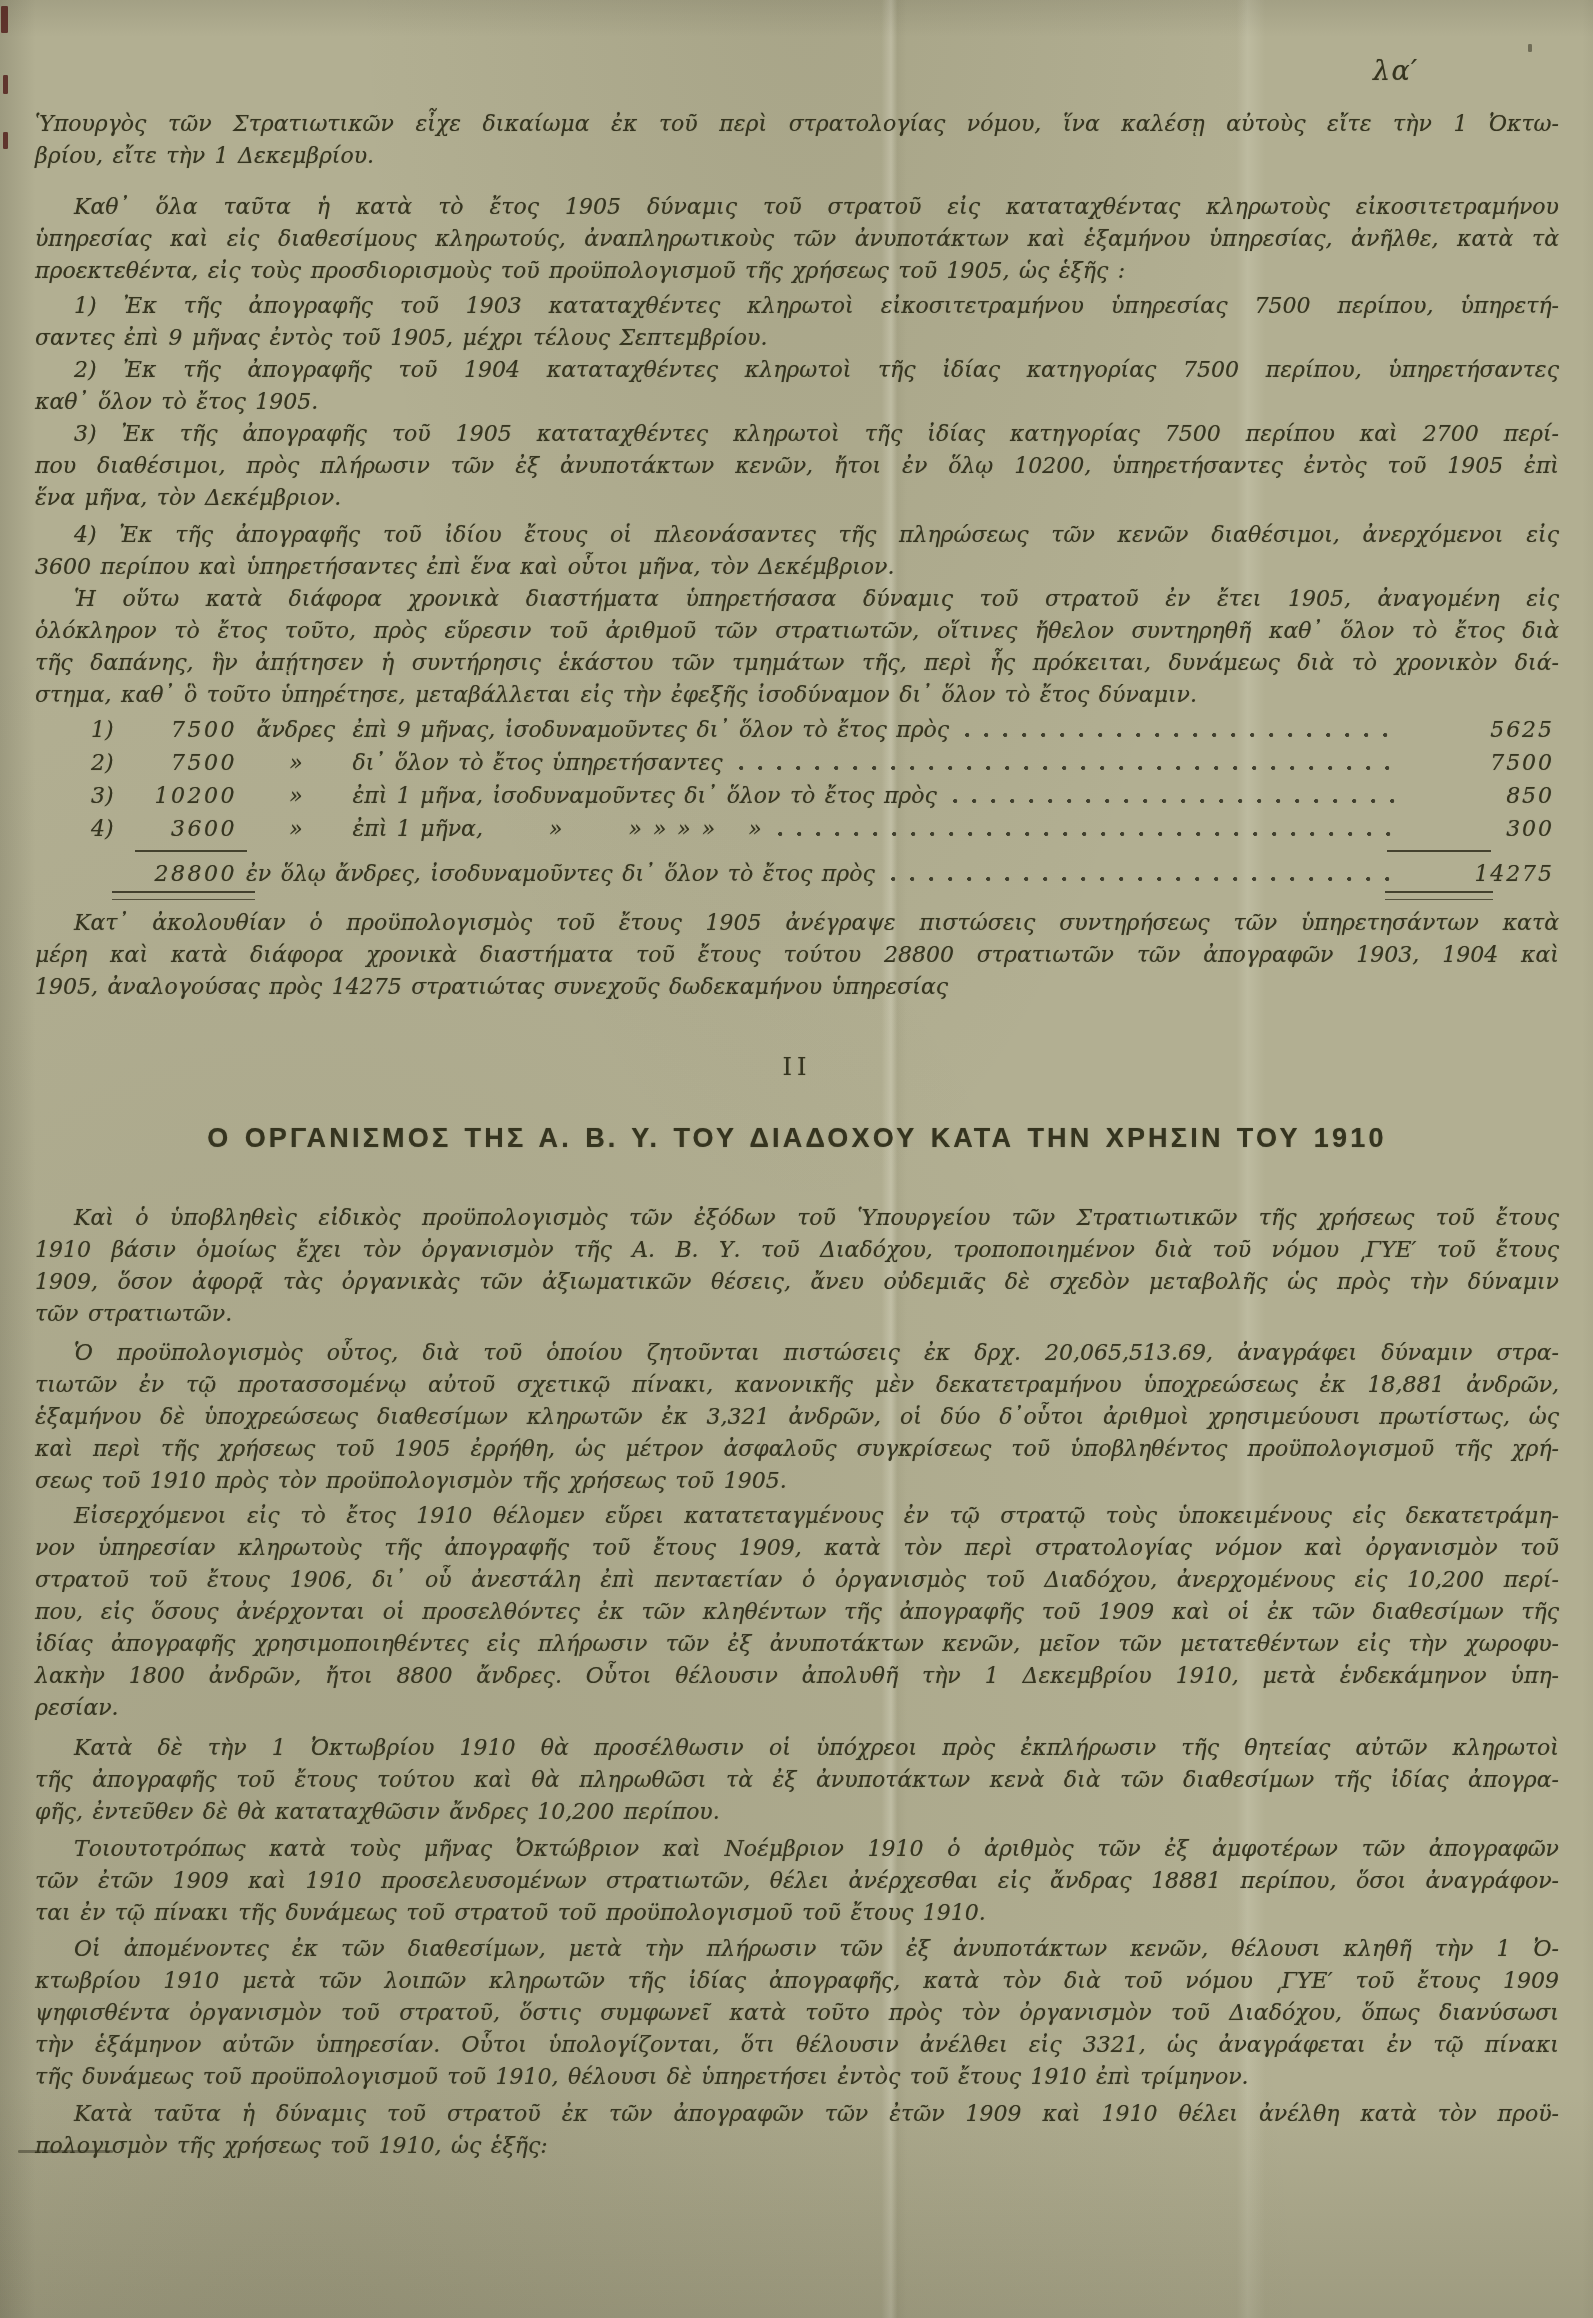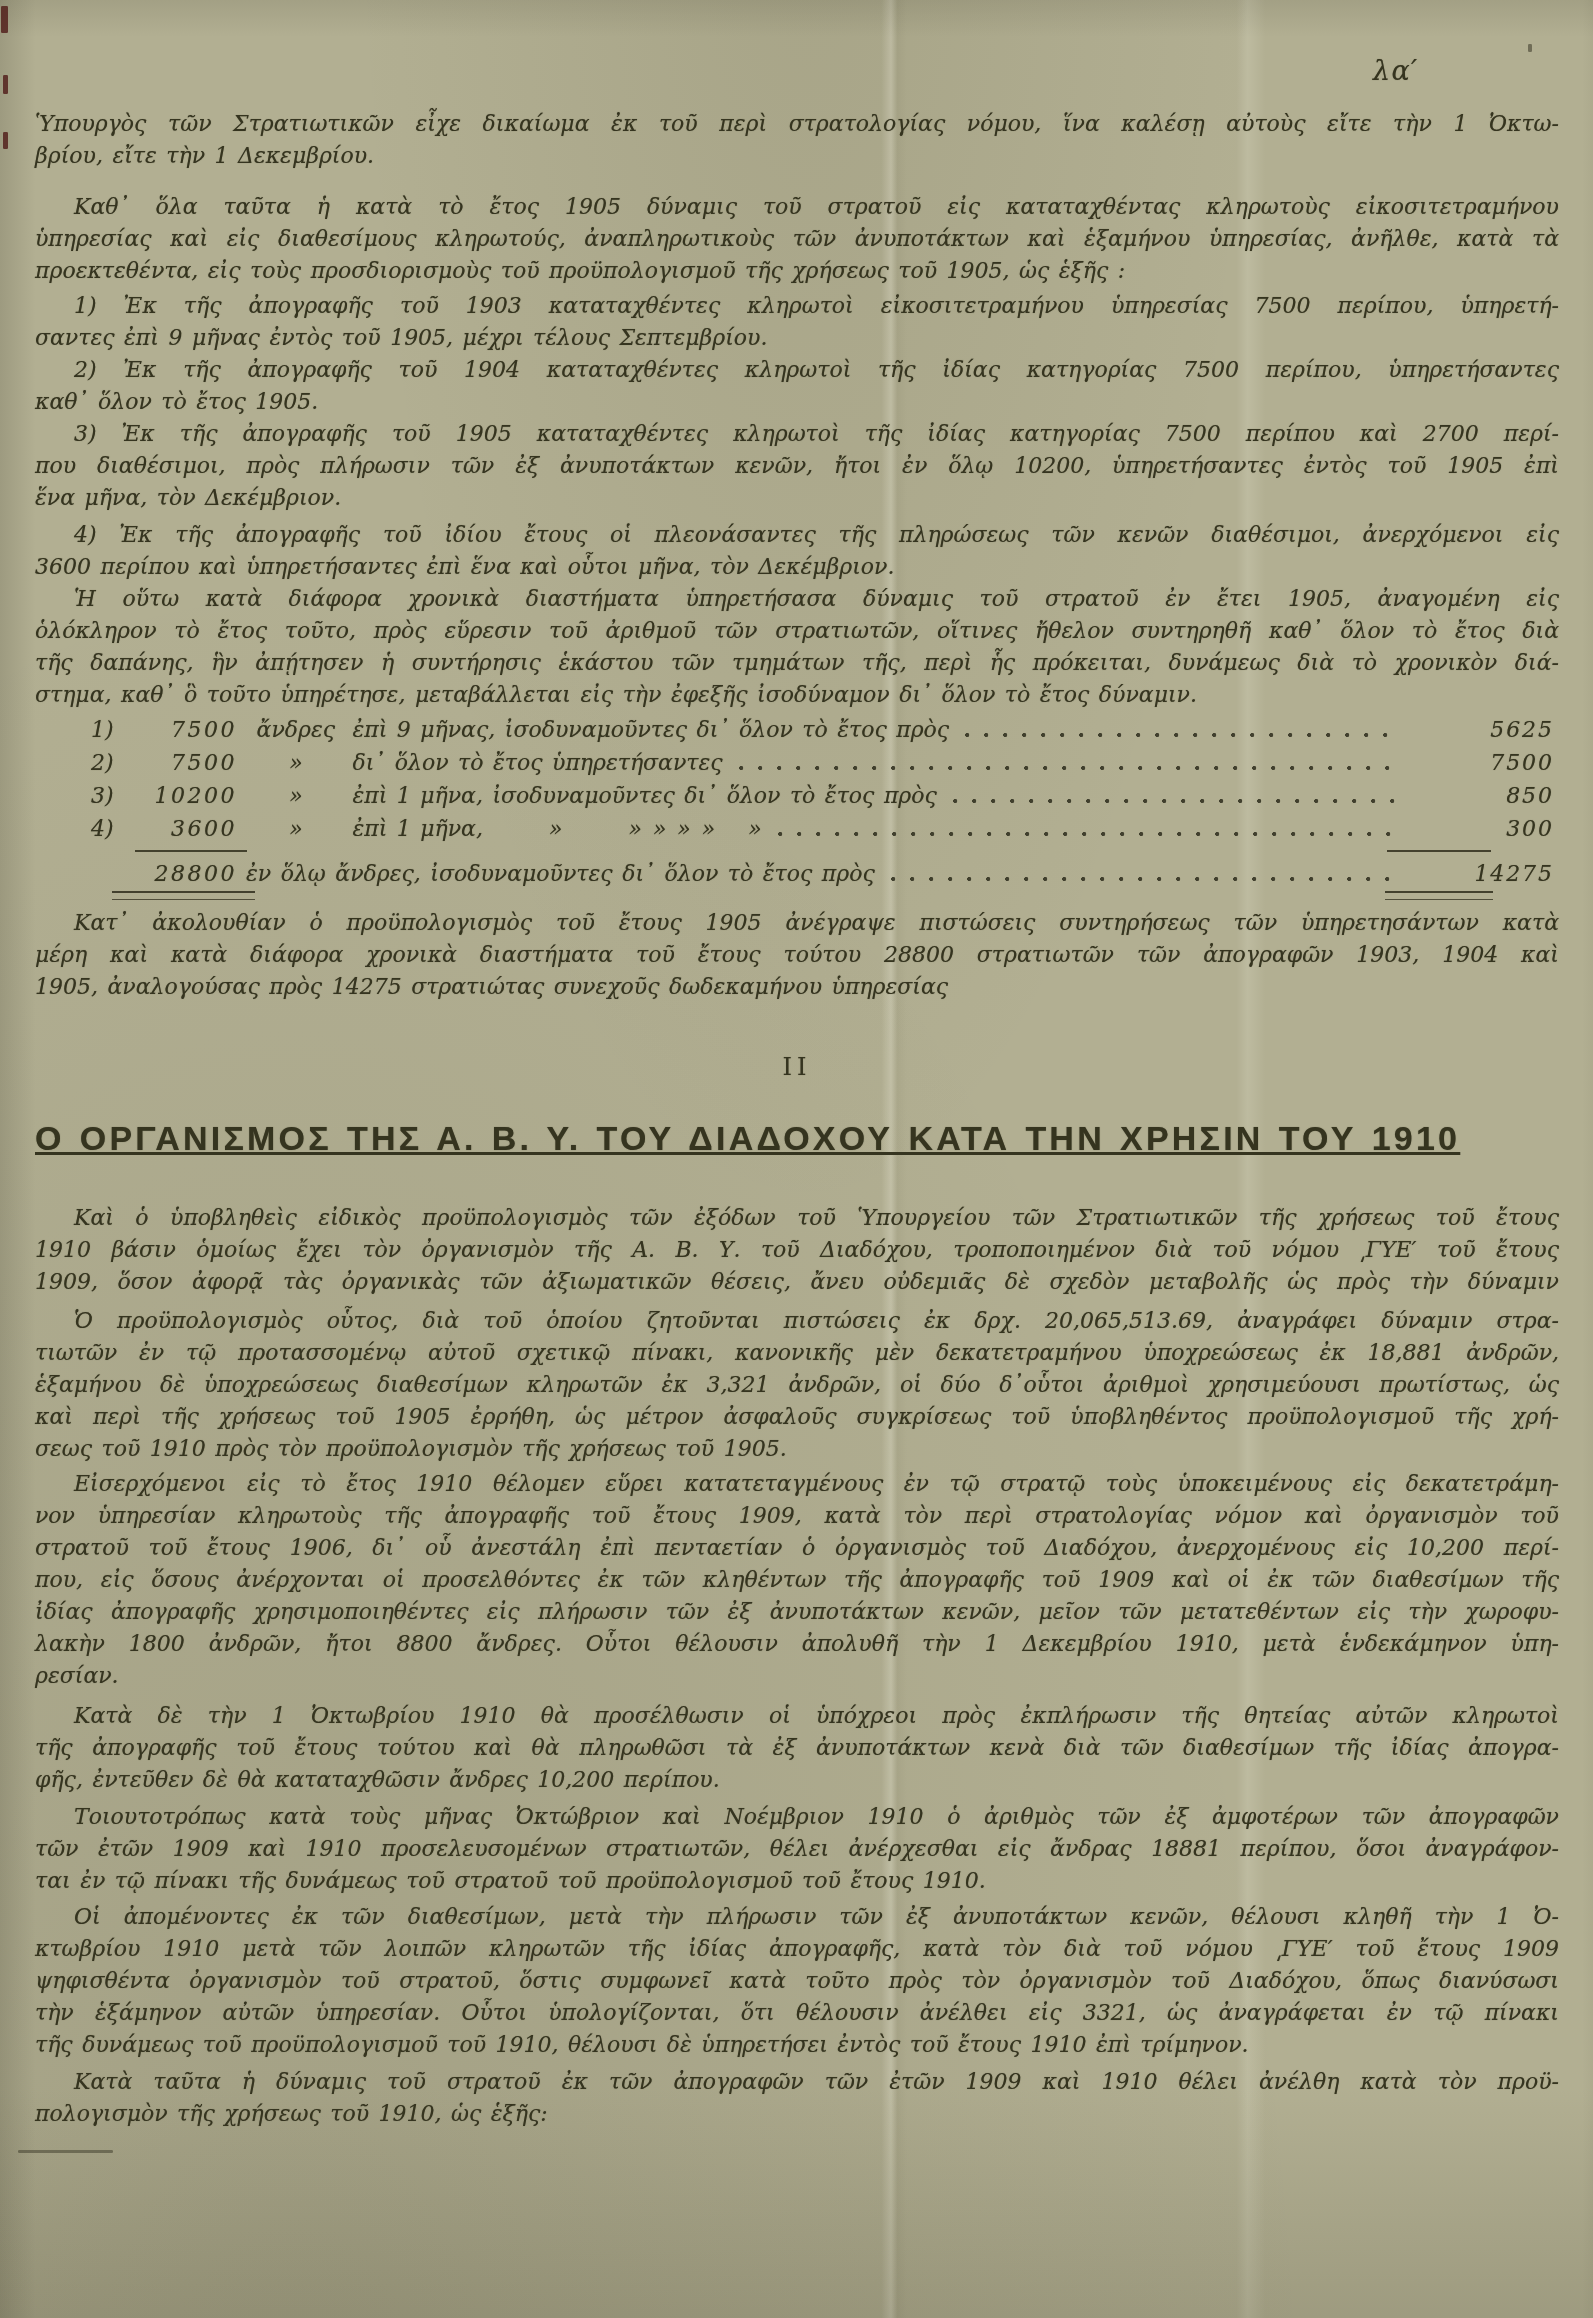--- a/index.html
+++ b/index.html
@@ -45,25 +45,25 @@
     margin:0 11.4px 7.6px 15.2px;
     background-image:radial-gradient(circle at 3.2px 3.2px, rgba(45,44,28,.85) 1.9px, transparent 2.4px);
     background-size:19px 6.4px; background-repeat:repeat-x;
   }
   .tval{width:143px; flex:none; text-align:right; padding-right:5.1px; letter-spacing:1.9px;}
   .rules{position:relative; height:6.4px;}
   .rule{position:absolute; top:0; border-top:2.5px solid rgba(48,46,28,.85);}
   .rule.dbl{border-bottom:1.9px solid rgba(48,46,28,.75); height:5.7px;}
   .sect-num{text-align:center; font-size:24px; line-height:32px; letter-spacing:5.1px; font-style:normal;}
   .sect-title{
+    text-align:center;
     font-family:"Liberation Sans","DejaVu Sans",sans-serif;
     font-style:normal; font-weight:700;
-    font-size:34px; line-height:32px; letter-spacing:3.2px;
+    font-size:27px; line-height:32px; letter-spacing:3.2px;
     text-shadow:0 0 1px rgba(46,44,26,.55);
-    text-decoration:underline;
   }
   .speck{position:absolute; background:#4a1210; opacity:.75; border-radius:1.3px;}
   .speck.dark{background:#2e2c1c;}
 </style>
 </head>
 <body>
 
 <div class="page ink">
 
   <div class="speck" style="left:1.3px;top:6.4px;width:6.4px;height:27px;"></div>
@@ -175,20 +175,21 @@
     </div>
 
     <div class="sect-num" style="margin-top:48px">II</div>
 
     <div class="sect-title" style="margin-top:39px">Ο ΟΡΓΑΝΙΣΜΟΣ ΤΗΣ Α. Β. Υ. ΤΟΥ ΔΙΑΔΟΧΟΥ ΚΑΤΑ ΤΗΝ ΧΡΗΣΙΝ ΤΟΥ 1910</div>
 
     <div class="para" style="margin-top:48px">
       <div class="ln jl ind">Καὶ ὁ ὑποβληθεὶς εἰδικὸς προϋπολογισμὸς τῶν ἐξόδων τοῦ Ὑπουργείου τῶν Στρατιωτικῶν τῆς χρήσεως τοῦ ἔτους</div>
       <div class="ln jl">1910 βάσιν ὁμοίως ἔχει τὸν ὀργανισμὸν τῆς Α. Β. Υ. τοῦ Διαδόχου, τροποποιημένον διὰ τοῦ νόμου ͵ΓΥΕ′ τοῦ ἔτους</div>
       <div class="ln jl">1909, ὅσον ἀφορᾷ τὰς ὀργανικὰς τῶν ἀξιωματικῶν θέσεις, ἄνευ οὐδεμιᾶς δὲ σχεδὸν μεταβολῆς ὡς πρὸς τὴν δύναμιν</div>
+      <div class="ln ll">τῶν στρατιωτῶν.</div>
     </div>
 
     <div class="para" style="margin-top:7px">
       <div class="ln jl ind">Ὁ προϋπολογισμὸς οὗτος, διὰ τοῦ ὁποίου ζητοῦνται πιστώσεις ἐκ δρχ. 20,065,513.69, ἀναγράφει δύναμιν στρα-</div>
       <div class="ln jl">τιωτῶν ἐν τῷ προτασσομένῳ αὐτοῦ σχετικῷ πίνακι, κανονικῆς μὲν δεκατετραμήνου ὑποχρεώσεως ἐκ 18,881 ἀνδρῶν,</div>
       <div class="ln jl">ἑξαμήνου δὲ ὑποχρεώσεως διαθεσίμων κληρωτῶν ἐκ 3,321 ἀνδρῶν, οἱ δύο δ᾽οὗτοι ἀριθμοὶ χρησιμεύουσι πρωτίστως, ὡς</div>
       <div class="ln jl">καὶ περὶ τῆς χρήσεως τοῦ 1905 ἐρρήθη, ὡς μέτρον ἀσφαλοῦς συγκρίσεως τοῦ ὑποβληθέντος προϋπολογισμοῦ τῆς χρή-</div>
       <div class="ln ll">σεως τοῦ 1910 πρὸς τὸν προϋπολογισμὸν τῆς χρήσεως τοῦ 1905.</div>
     </div>
 

